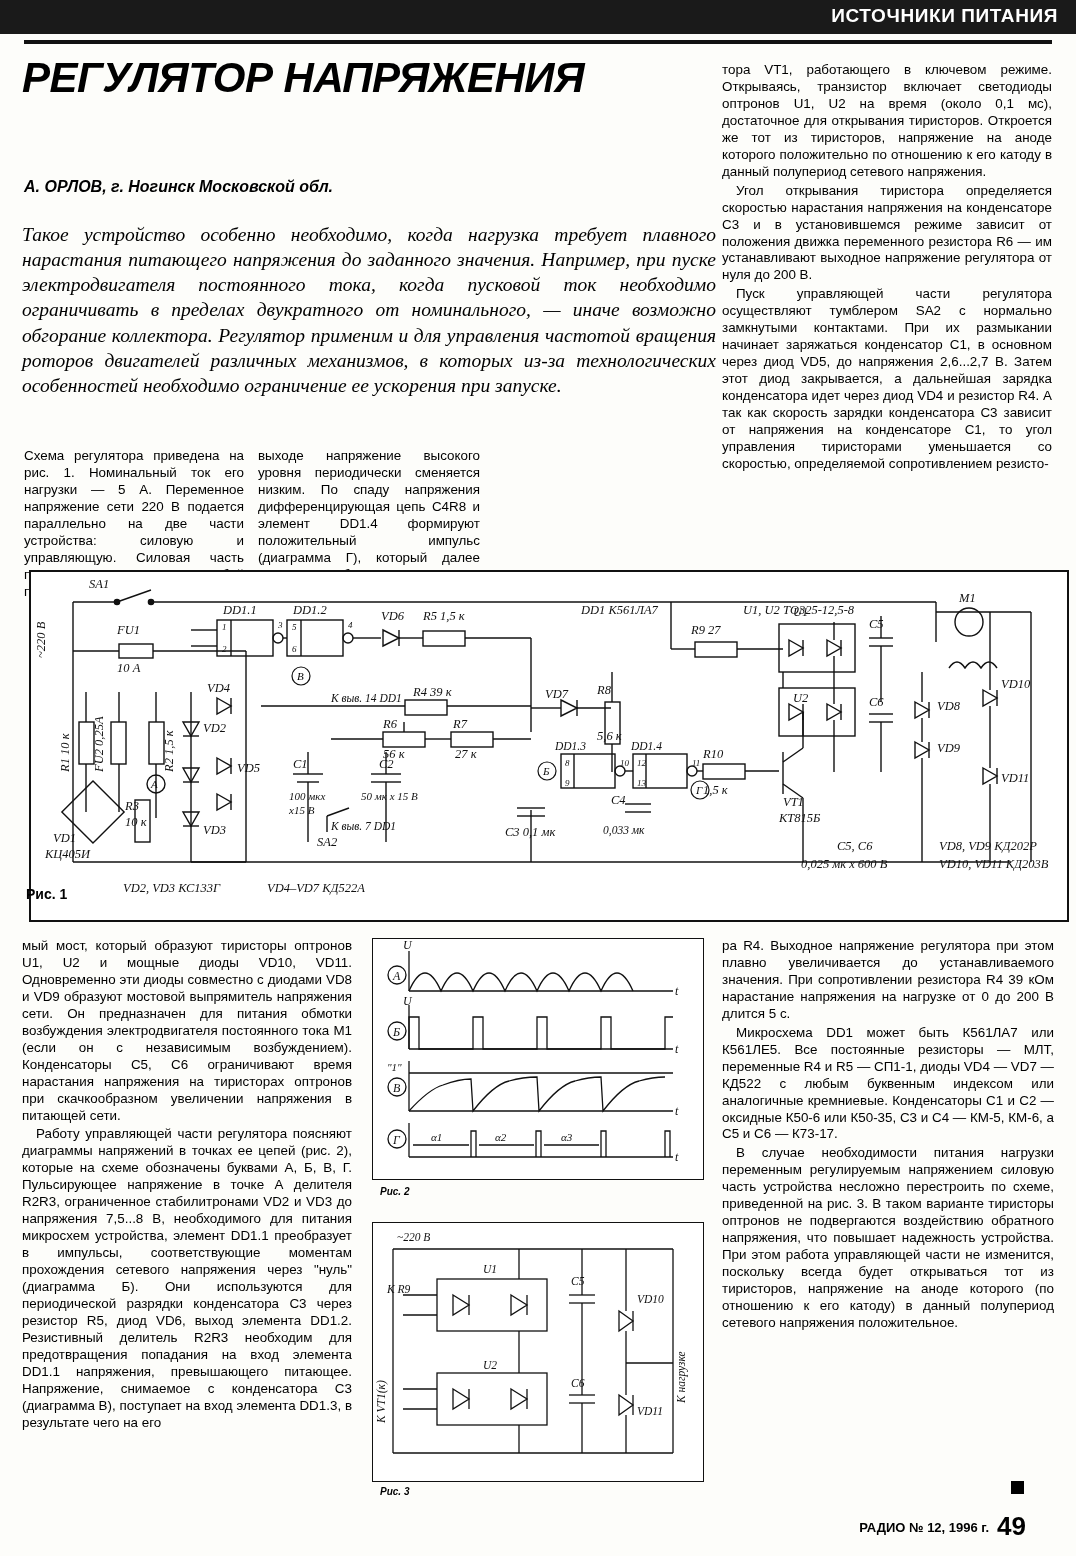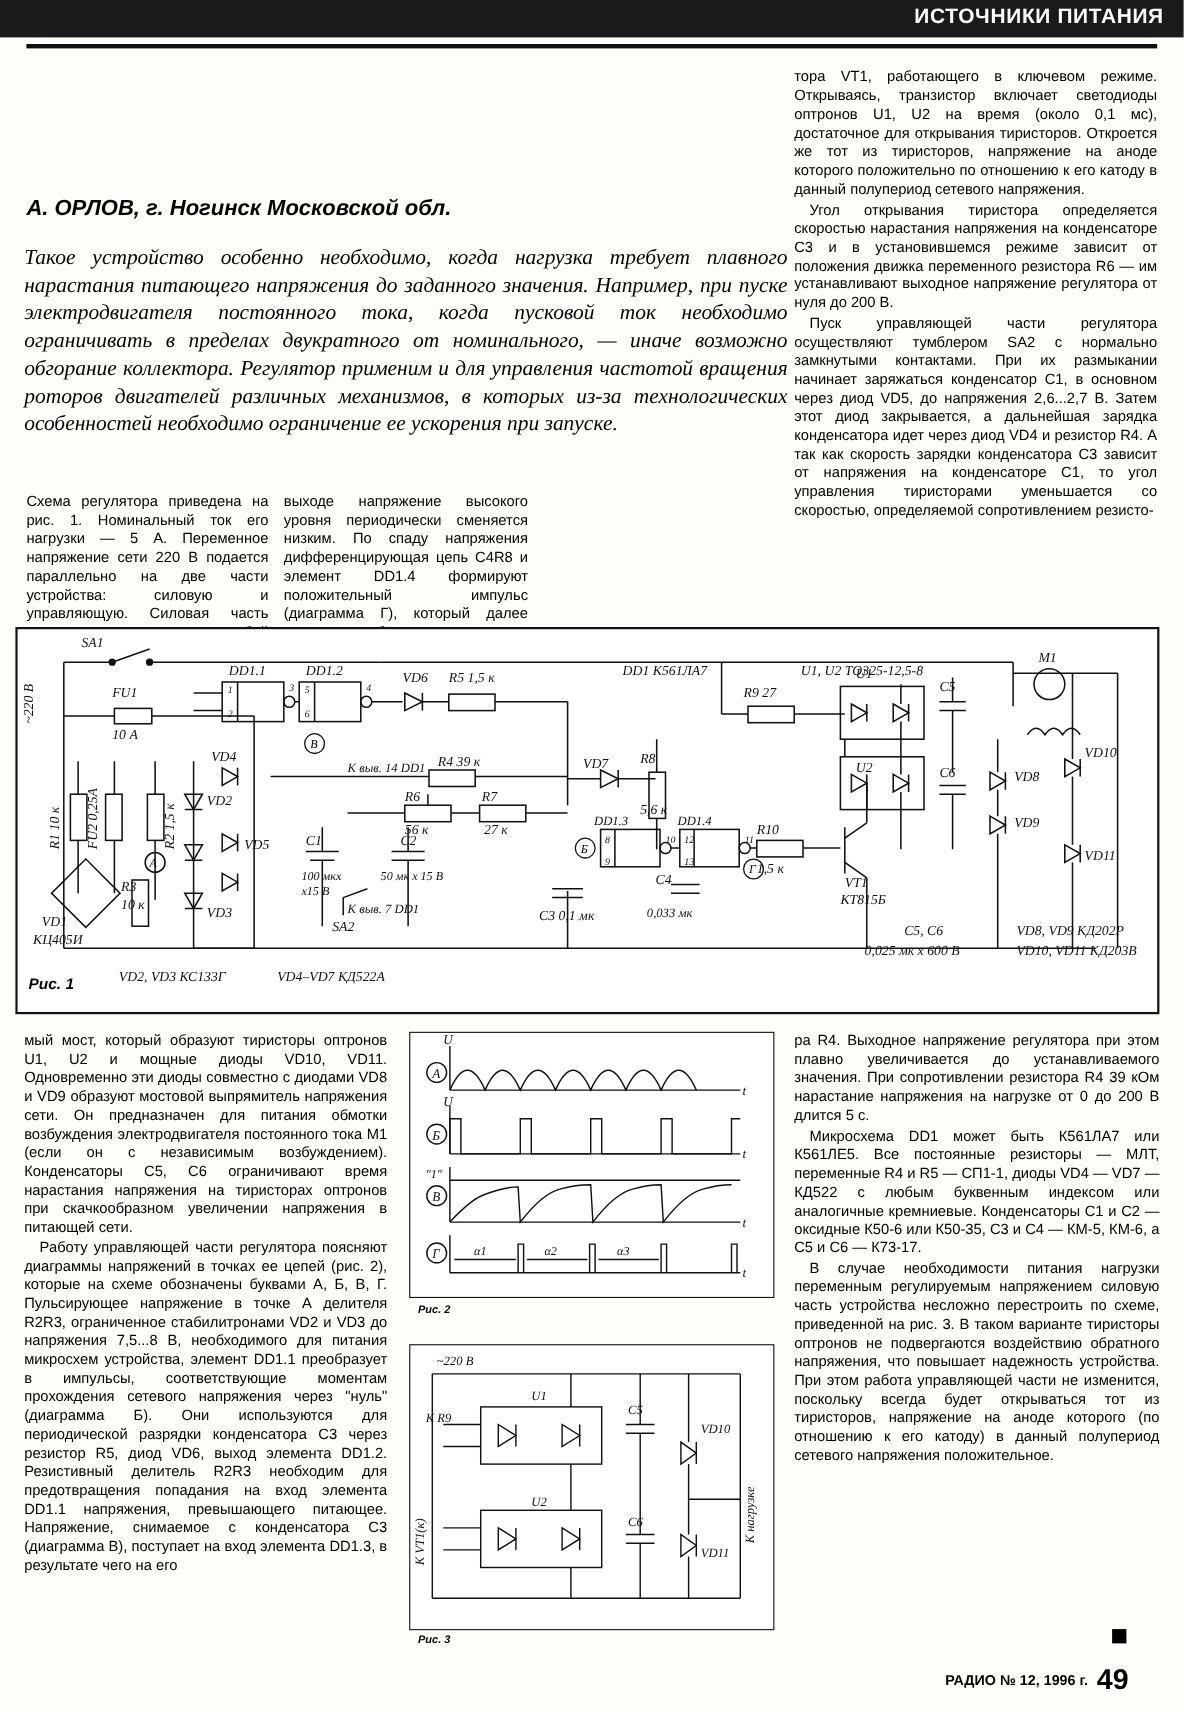--- a/index.html
+++ b/index.html
@@ -30,21 +30,21 @@
   
   .title{
     position:absolute;left:22px;top:56px;width:690px;
     font-family:"Liberation Sans",sans-serif;
     font-weight:bold;font-style:italic;
     font-size:42px;line-height:1.04;
     letter-spacing:-.5px;
   }
   .byline{
     position:absolute;left:24px;top:178px;width:680px;
-    font-weight:bold;font-style:italic;font-size:20px;
+    font-weight:bold;font-style:italic;font-size:16px;
   }
   .lede{
     position:absolute;left:22px;top:222px;width:694px;
     font-family:"Liberation Serif",serif;
     font-style:italic;font-size:19.5px;line-height:1.29;
     text-align:justify;
   }
 
   
   .col{
@@ -56,25 +56,25 @@
   }
   .col p{margin:0 0 2px 0;text-indent:14px;}
   .col p.noind{text-indent:0;}
 
   #col-top-1{left:24px;top:448px;width:220px;}
   #col-top-2{left:258px;top:448px;width:222px;}
   #col-top-3{left:722px;top:62px;width:330px;}
 
   
   .fig1-box{
-    position:absolute;left:14px;top:570px;width:1036px;height:348px;
+    position:absolute;left:29px;top:570px;width:1036px;height:348px;
     border:2px solid #111;background:#fff;
   }
   .fig1-caption{
-    position:absolute;left:26px;top:886px;font-weight:bold;font-style:italic;font-size:14px;
+    position:absolute;left:26px;top:886px;font-weight:bold;font-size:14px;
   }
   .schem{position:absolute;left:0;top:0;}
 
   
   #col-bot-1{left:22px;top:938px;width:330px;}
   #col-bot-2{left:722px;top:938px;width:332px;}
 
   
   .fig2-box{
     position:absolute;left:372px;top:938px;width:330px;height:240px;
@@ -102,20 +102,21 @@
 <body>
 
 <div class="page">
 
   <div class="header-band">
     <div class="hdr-text">ИСТОЧНИКИ ПИТАНИЯ</div>
   </div>
   <div class="header-rule"></div>
 
   <div class="title">
+    <div>РЕГУЛЯТОР НАПРЯЖЕНИЯ</div>
   </div>
   <div class="byline">А. ОРЛОВ, г. Ногинск Московской обл.</div>
   <div class="lede">Такое устройство особенно необходимо, когда нагрузка требует плавного нарастания питающего напряжения до заданного значения. Например, при пуске электродвигателя постоянного тока, когда пусковой ток необходимо ограничивать в пределах двукратного от номинального, — иначе возможно обгорание коллектора. Регулятор применим и для управления частотой вращения роторов двигателей различных механизмов, в которых из-за технологических особенностей необходимо ограничение ее ускорения при запуске.</div>
 
   <div class="col" id="col-top-1">
     <p class="noind">Схема регулятора приведена на рис. 1. Номинальный ток его нагрузки — 5 А. Переменное напряжение сети 220 В подается параллельно на две части устройства: силовую и управляющую. Силовая часть представляет собой полууправляе-</p>
   </div>
   <div class="col" id="col-top-2">
     <p class="noind">выходе напряжение высокого уровня периодически сменяется низким. По спаду напряжения дифференцирующая цепь C4R8 и элемент DD1.4 формируют положительный импульс (диаграмма Г), который далее поступает на базу транзис-</p>
   </div>

